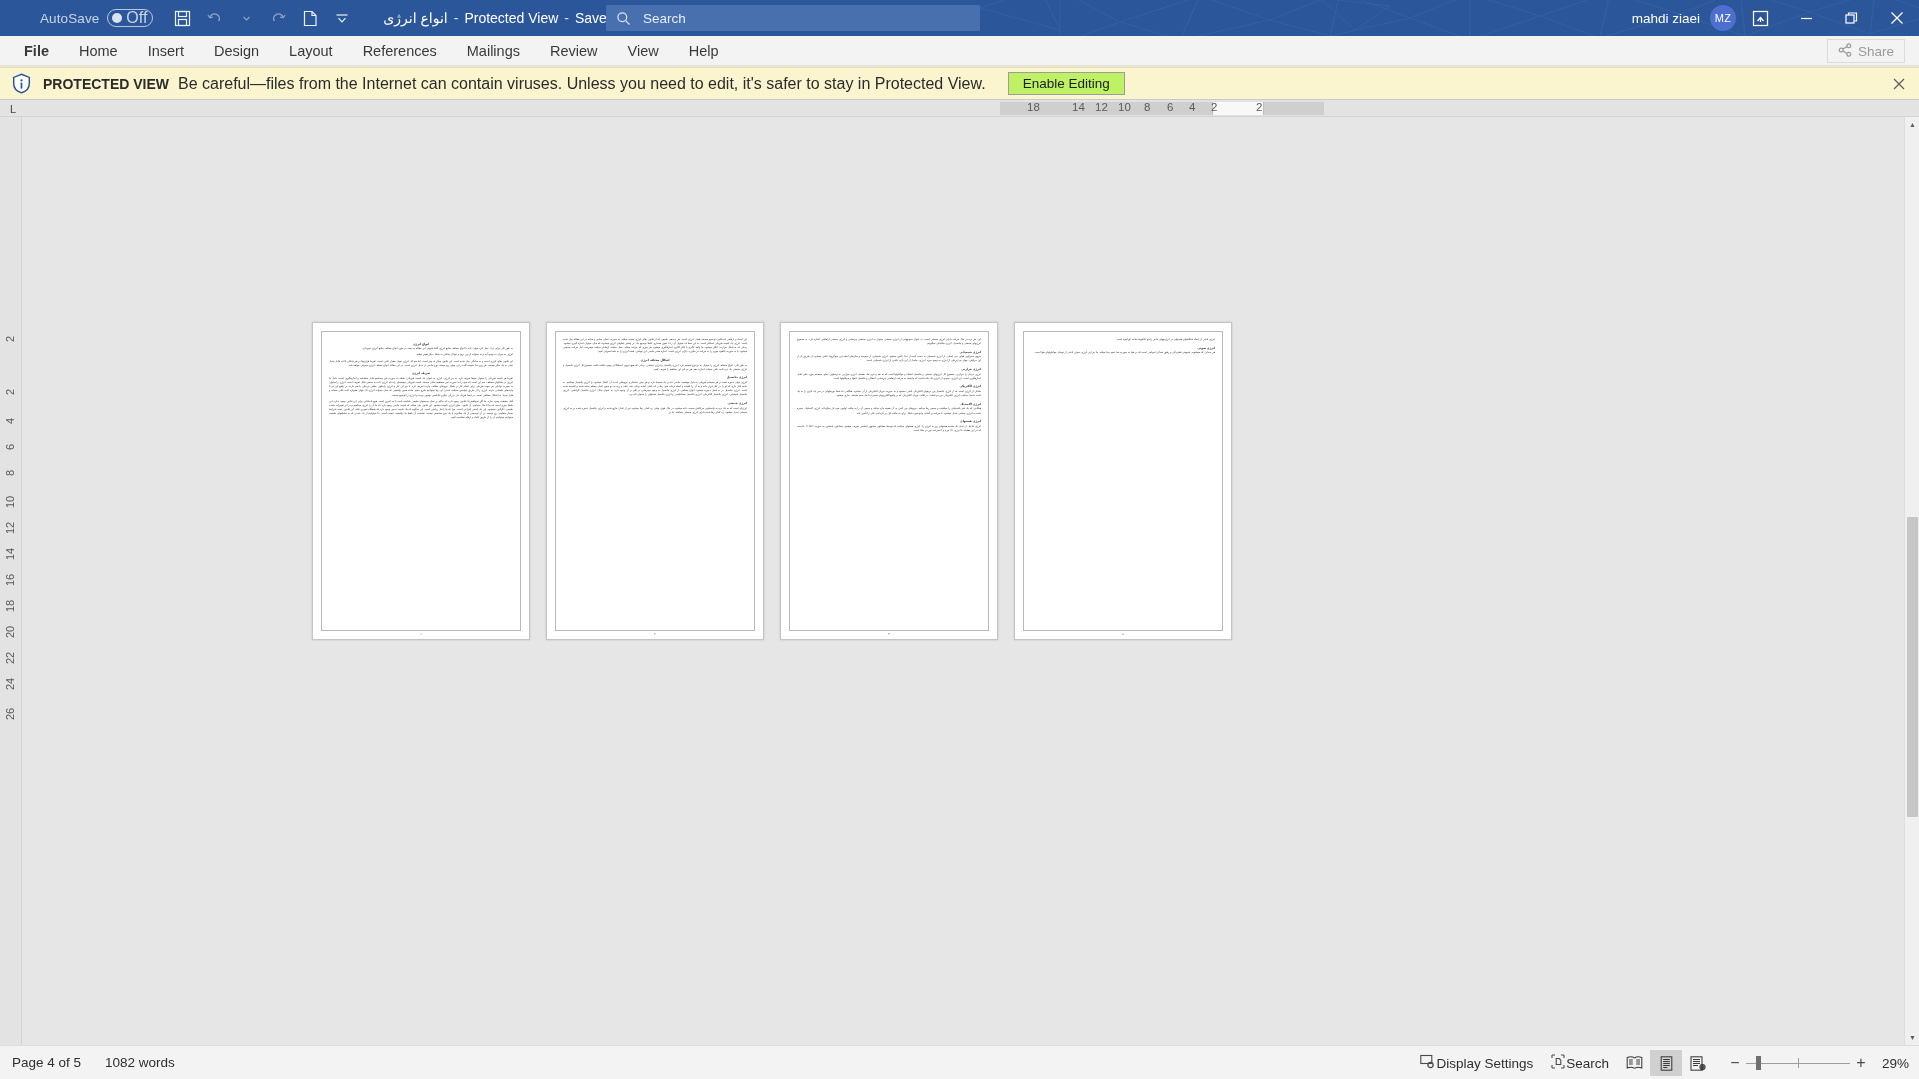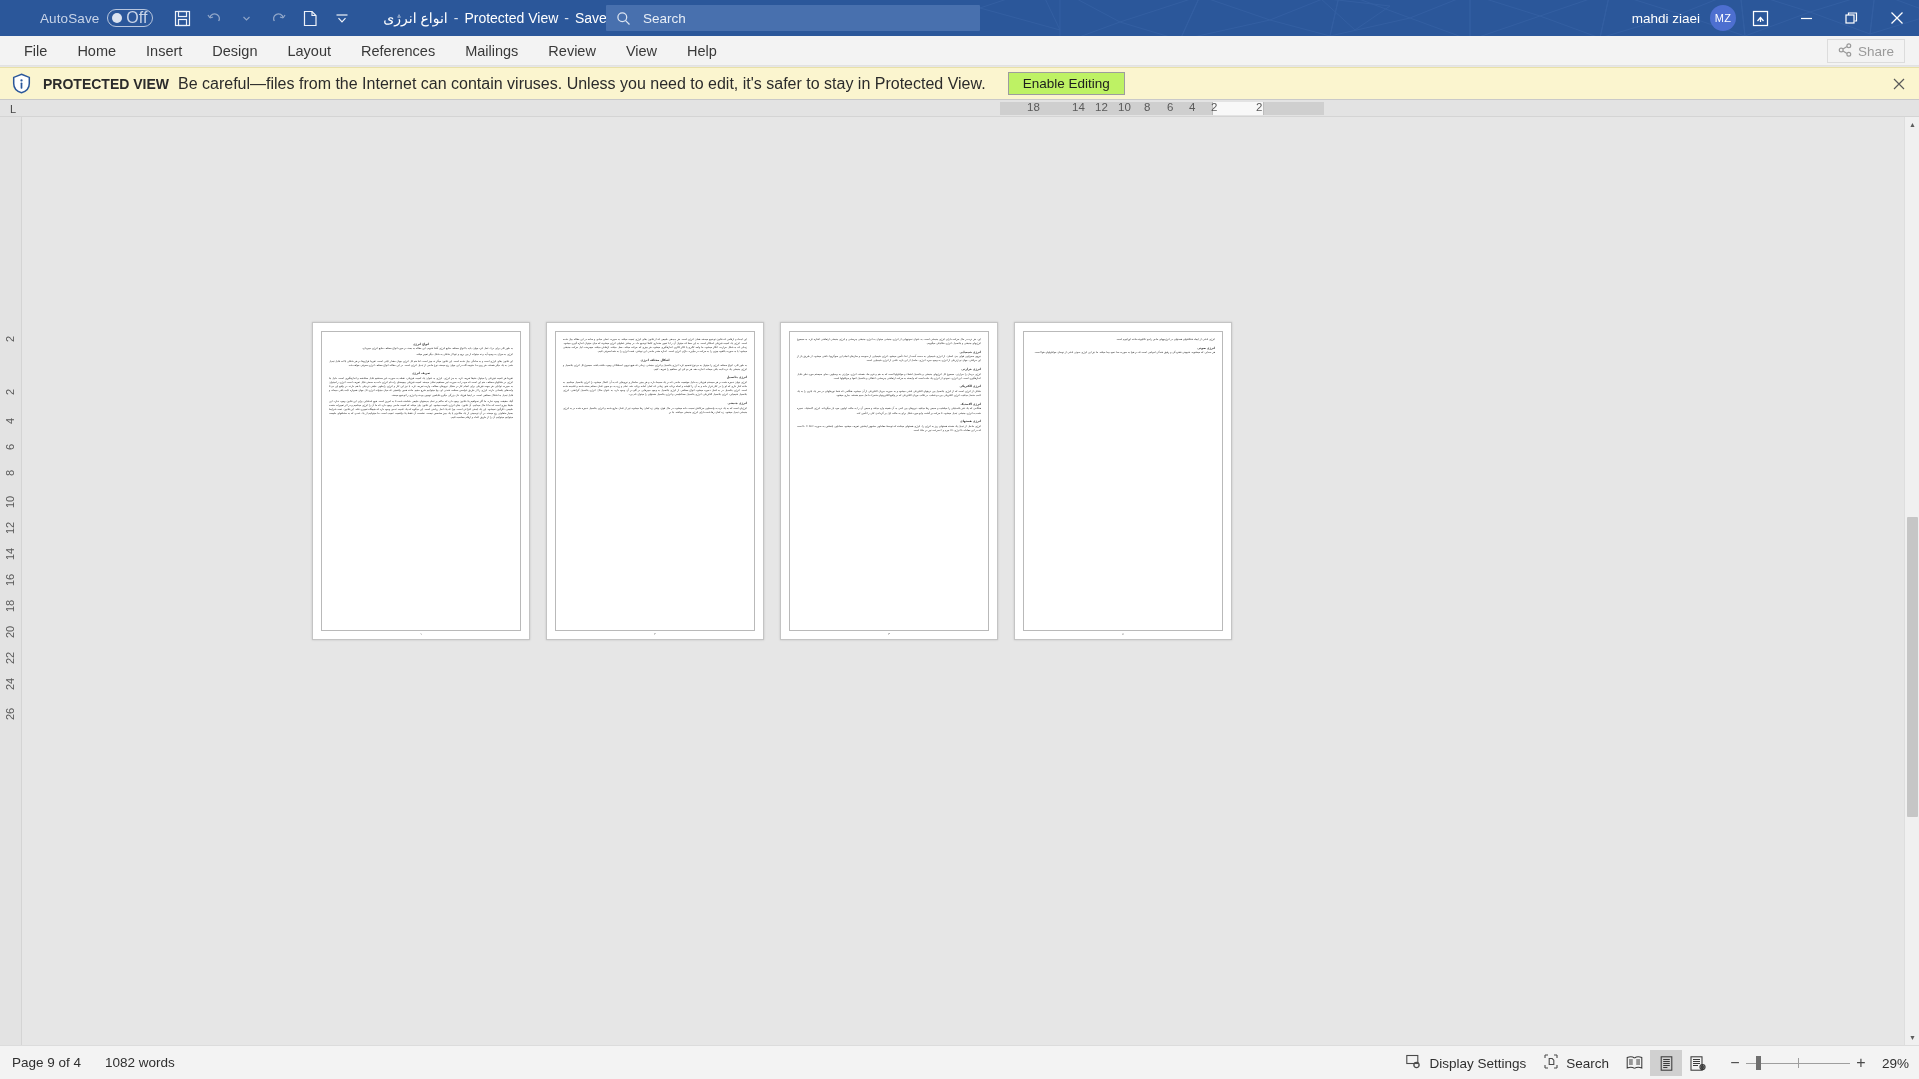--- a/index.html
+++ b/index.html
@@ -69,21 +69,21 @@
   
   #ribbon {
     position:absolute; left:0; top:36px; width:1919px; height:30px;
     background:#f3f3f3; border-bottom:1px solid #e2e2e2;
     display:flex; align-items:center;
   }
   #ribbon .tab {
     font-size:14.5px; color:#393939; padding:0 15px; height:30px;
     display:flex; align-items:center; white-space:nowrap;
   }
-  #ribbon .tab:first-child { margin-left:9px; }
+  #ribbon .tab:first-child { margin-left:9px;font-weight:bold; }
   #share {
     position:absolute; right:14px; top:3px; height:24px; padding:0 10px;
     display:flex; align-items:center; gap:6px;
     color:#9a9a9a; font-size:13.5px; border:1px solid #dcdcdc; background:#f3f3f3;
   }
 
   
   #pvbar {
     position:absolute; left:0; top:67px; width:1919px; height:33px;
     background:#fbf5cf; border-top:1px solid #e8e0a8; border-bottom:1px solid #c9c9c9;
@@ -192,21 +192,21 @@
     display:flex; align-items:center;
   }
   #statusbar .st-item { font-size:13.5px; color:#2f2f2f; white-space:nowrap; }
   #sb-page { margin-left:12px; }
   #sb-words { margin-left:24px; }
   #sb-right {
     position:absolute; right:10px; top:0; height:34px;
     display:flex; align-items:center; gap:0px;
   }
   .sb-btn {
-    height:28px; display:flex; align-items:center; gap:8px;
+    height:28px; display:flex; align-items:center; gap:1px;
     padding:0 9px; font-size:13.5px; color:#2f2f2f;
   }
   .viewbtn {
     width:32px; height:26px; display:flex; align-items:center; justify-content:center;
     color:#3a3a3a;
   }
   .viewbtn.active { background:#d0d0d0; }
   #zoomwrap { display:flex; align-items:center; gap:0px; margin-left:10px; }
   #zoomwrap .zb { width:22px; text-align:center; font-size:16px; color:#4a4a4a; }
   #ztrack {
@@ -519,21 +519,21 @@
   </div>
 </div>
 
 <div id="vscroll">
   <span class="sb-arrow" style="top:0;">▲</span>
   <div class="thumb"></div>
   <span class="sb-arrow" style="bottom:0;">▼</span>
 </div>
 
 <div id="statusbar">
-  <span class="st-item" id="sb-page">Page 9 of 4</span>
+  <span class="st-item" id="sb-page">Page 4 of 5</span>
   <span class="st-item" id="sb-words">1082 words</span>
 
   <div id="sb-right">
     <div class="sb-btn">
       <span>
         <svg width="15" height="15" viewBox="0 0 15 15" fill="none" stroke="#4a4a4a" stroke-width="1.1">
           <rect x="0.8" y="1.5" width="11" height="8"></rect>
           <circle cx="10.5" cy="11" r="2.6"></circle>
           <path d="M10.5 8 V9 M10.5 13 V14 M7.5 11 H8.5 M12.5 11 H13.5"></path>
         </svg>

